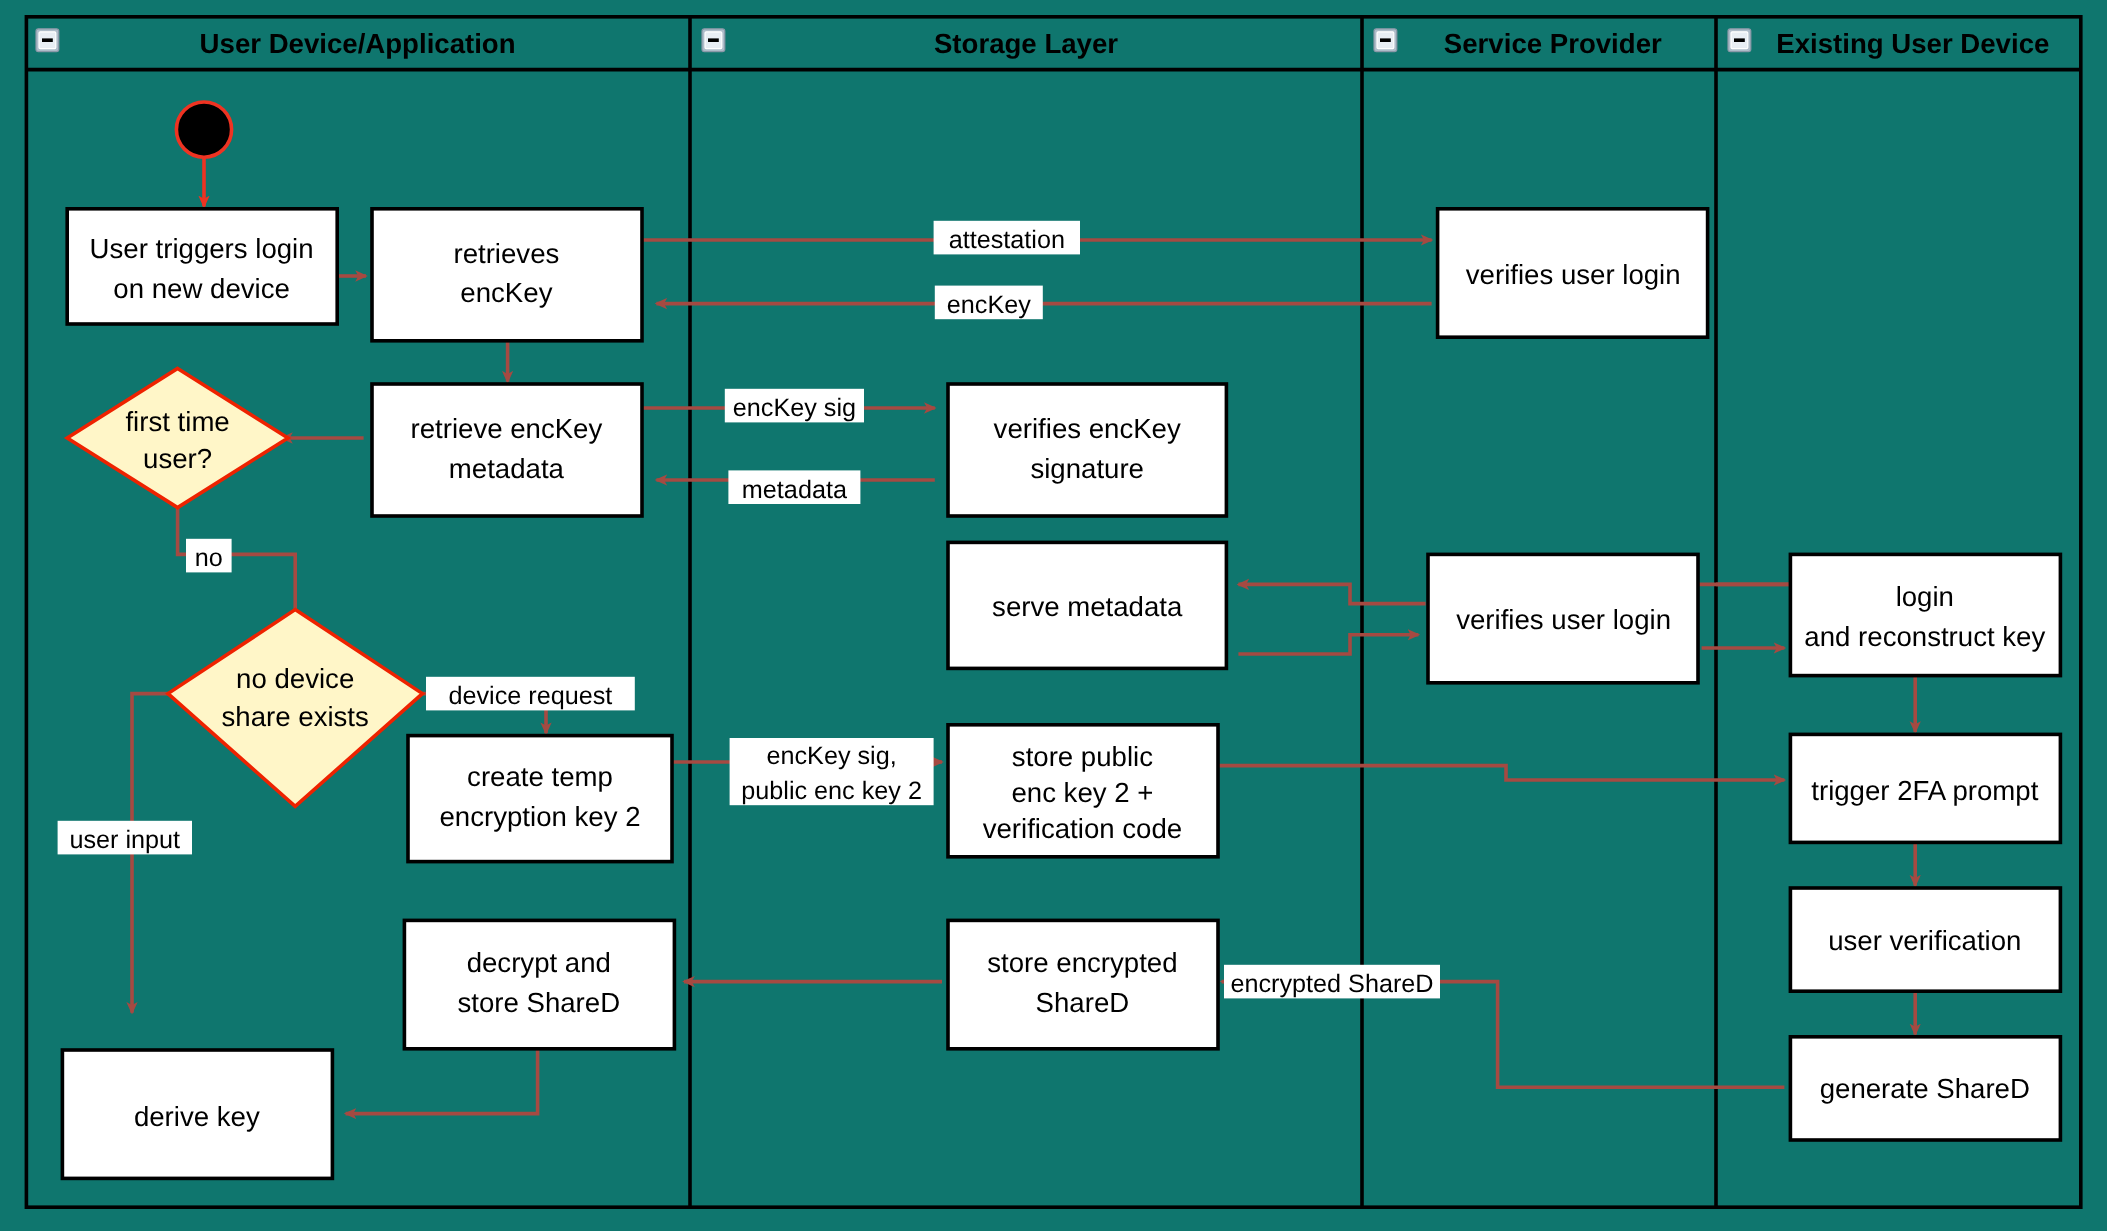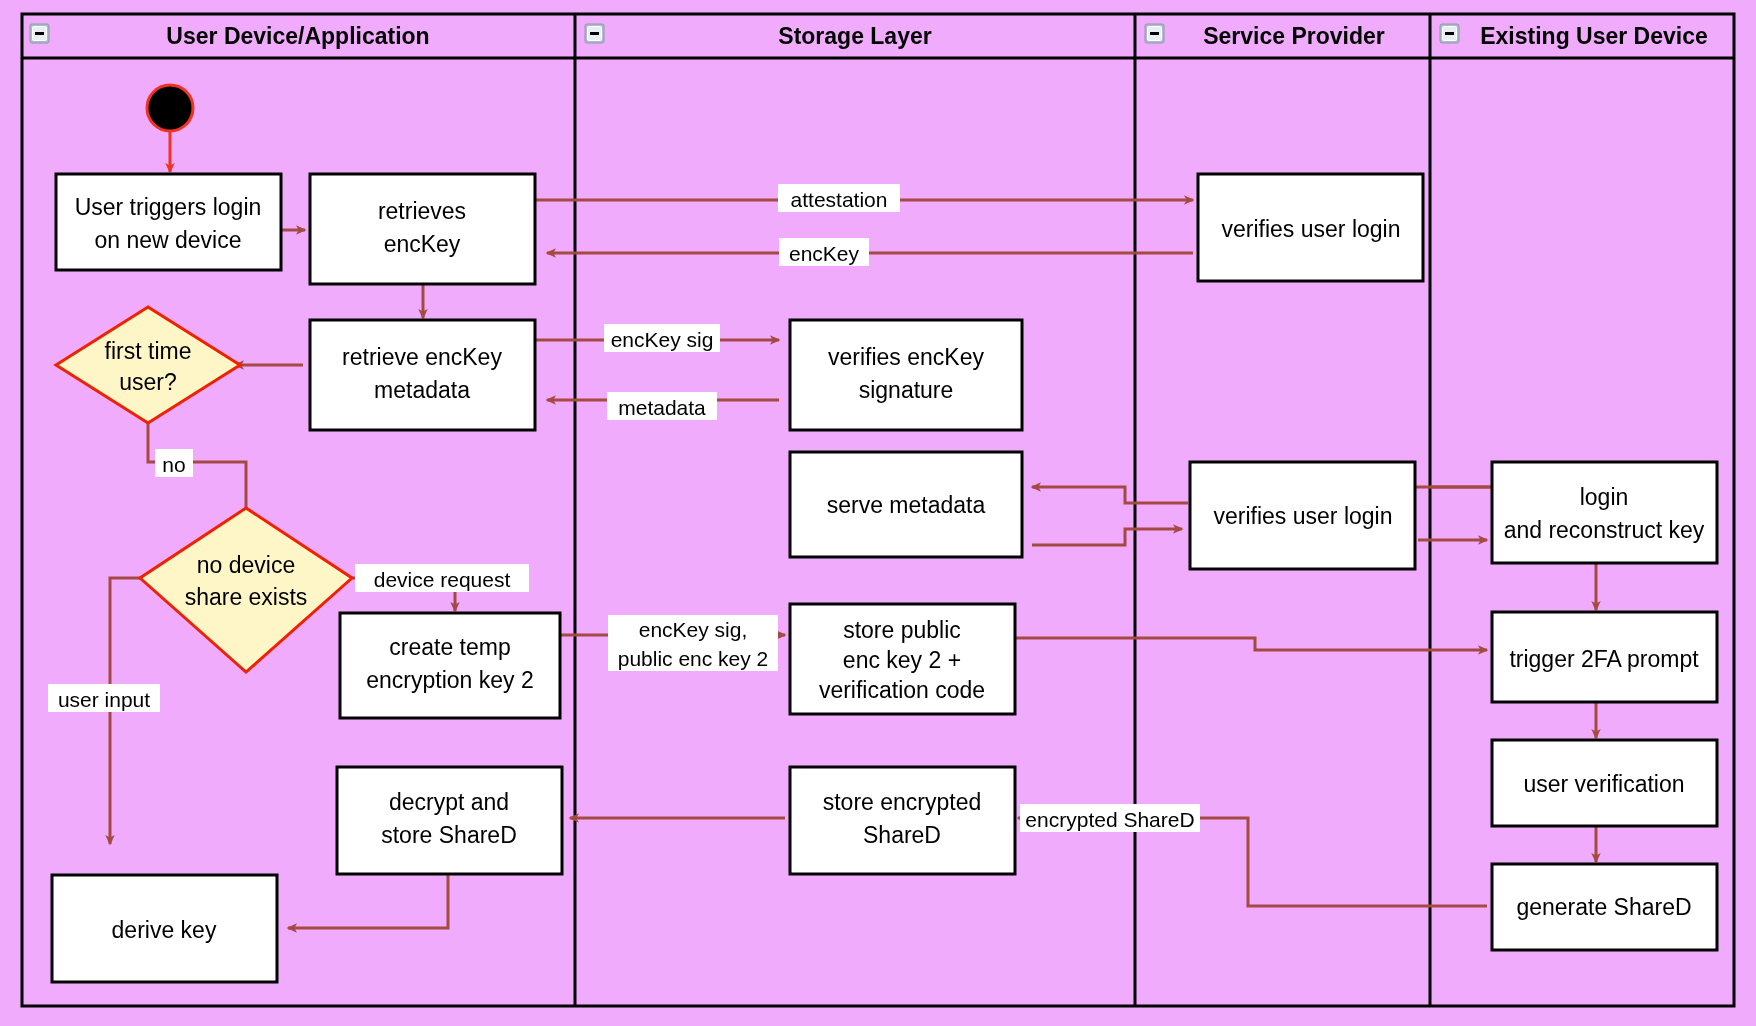--- a/index.html
+++ b/index.html
@@ -5,21 +5,21 @@
   html, body {
     margin: 0;
     padding: 0;
     background: #ffffff;
     font-family: "Liberation Sans", sans-serif;
   }
   #canvas {
     position: relative;
     width: 1756px;
     height: 1026px;
-    background: #f0abfc;
+    background: #0f766e;
     overflow: hidden;
   }
   svg.diagram {
     position: absolute;
     left: 0;
     top: 0;
     width: 1756px;
     height: 1026px;
   }
   .lane-header-text {

